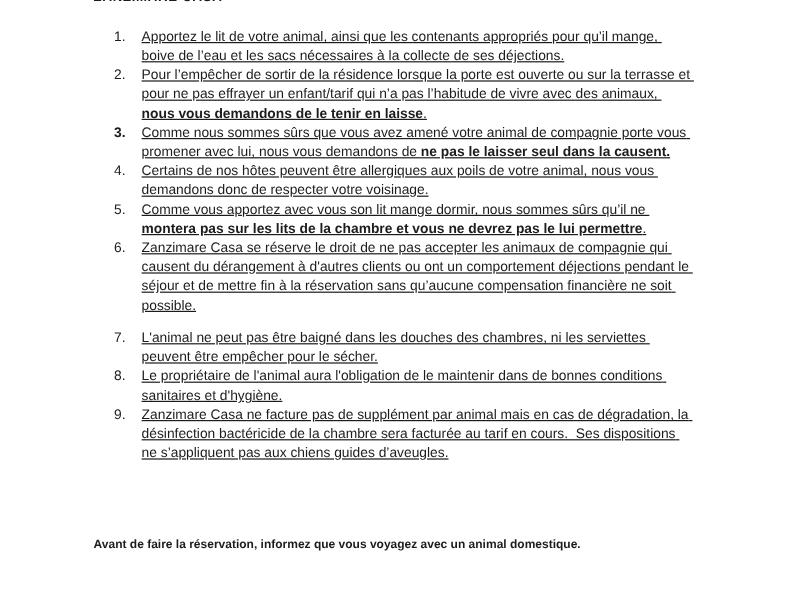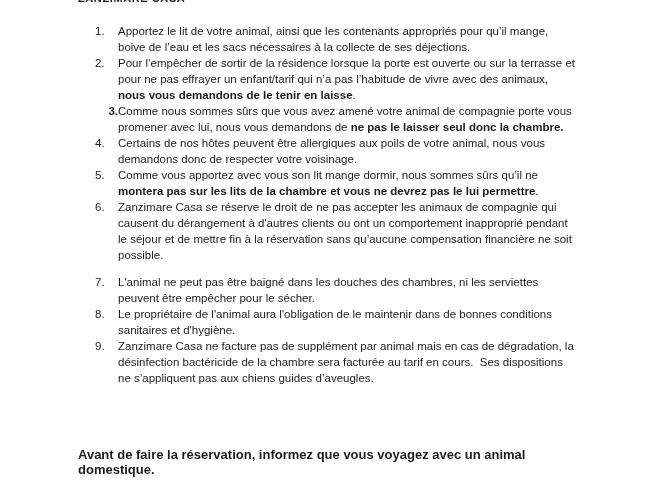--- a/index.html
+++ b/index.html
@@ -50,32 +50,32 @@
   li.rule.gap-before {
     margin-top: 11px;
   }
   .num {
     flex: 0 0 23px;
     width: 23px;
   }
   .body {
     flex: 1;
     white-space: pre-wrap;
+    text-decoration: underline;
   }
   .bold {
     font-weight: bold;
-    text-align: right;
   }
   p.footer {
     position: absolute;
     left: 78px;
     top: 447px;
     width: 520px;
     margin: 0;
-    font-size: 13px;
+    font-size: 10px;
     line-height: 15px;
     font-weight: bold;
   }
 </style>
 </head>
 <body>
 
 <div class="page" style="background: rgb(255, 255, 255); color: rgb(28, 28, 28);">
   <div class="header-clip">
     <span>ZANZIMARE CASA</span>
@@ -85,33 +85,33 @@
       <li class="rule">
         <span class="num">1.</span>
         <span class="body"><span>Apportez le lit de votre animal, ainsi que les contenants appropriés pour qu’il mange, boive de l’eau et les sacs nécessaires à la collecte de ses déjections.</span></span>
       </li>
       <li class="rule">
         <span class="num">2.</span>
         <span class="body"><span>Pour l’empêcher de sortir de la résidence lorsque la porte est ouverte ou sur la terrasse et pour ne pas effrayer un enfant/tarif qui n’a pas l’habitude de vivre avec des animaux, </span><span class="bold">nous vous demandons de le tenir en laisse</span><span>.</span></span>
       </li>
       <li class="rule">
         <span class="num bold">3.</span>
-        <span class="body"><span>Comme nous sommes sûrs que vous avez amené votre animal de compagnie porte vous promener avec lui, nous vous demandons de </span><span class="bold">ne pas le laisser seul donc la chambre.</span></span>
+        <span class="body"><span>Comme nous sommes sûrs que vous avez amené votre animal de compagnie porte vous promener avec lui, nous vous demandons de </span><span class="bold">ne pas le laisser seul dans la causent.</span></span>
       </li>
       <li class="rule">
         <span class="num">4.</span>
         <span class="body"><span>Certains de nos hôtes peuvent être allergiques aux poils de votre animal, nous vous demandons donc de respecter votre voisinage.</span></span>
       </li>
       <li class="rule">
         <span class="num">5.</span>
         <span class="body"><span>Comme vous apportez avec vous son lit mange dormir, nous sommes sûrs qu’il ne </span><span class="bold">montera pas sur les lits de la chambre et vous ne devrez pas le lui permettre</span><span>.</span></span>
       </li>
       <li class="rule">
         <span class="num">6.</span>
-        <span class="body"><span>Zanzimare Casa se réserve le droit de ne pas accepter les animaux de compagnie qui causent du dérangement à d'autres clients ou ont un comportement inapproprié pendant le séjour et de mettre fin à la réservation sans qu’aucune compensation financière ne soit possible.</span></span>
+        <span class="body"><span>Zanzimare Casa se réserve le droit de ne pas accepter les animaux de compagnie qui causent du dérangement à d'autres clients ou ont un comportement déjections pendant le séjour et de mettre fin à la réservation sans qu’aucune compensation financière ne soit possible.</span></span>
       </li>
       <li class="rule gap-before">
         <span class="num">7.</span>
         <span class="body"><span>L'animal ne peut pas être baigné dans les douches des chambres, ni les serviettes peuvent être empêcher pour le sécher.</span></span>
       </li>
       <li class="rule">
         <span class="num">8.</span>
         <span class="body"><span>Le propriétaire de l'animal aura l'obligation de le maintenir dans de bonnes conditions sanitaires et d'hygiène.</span></span>
       </li>
       <li class="rule">

